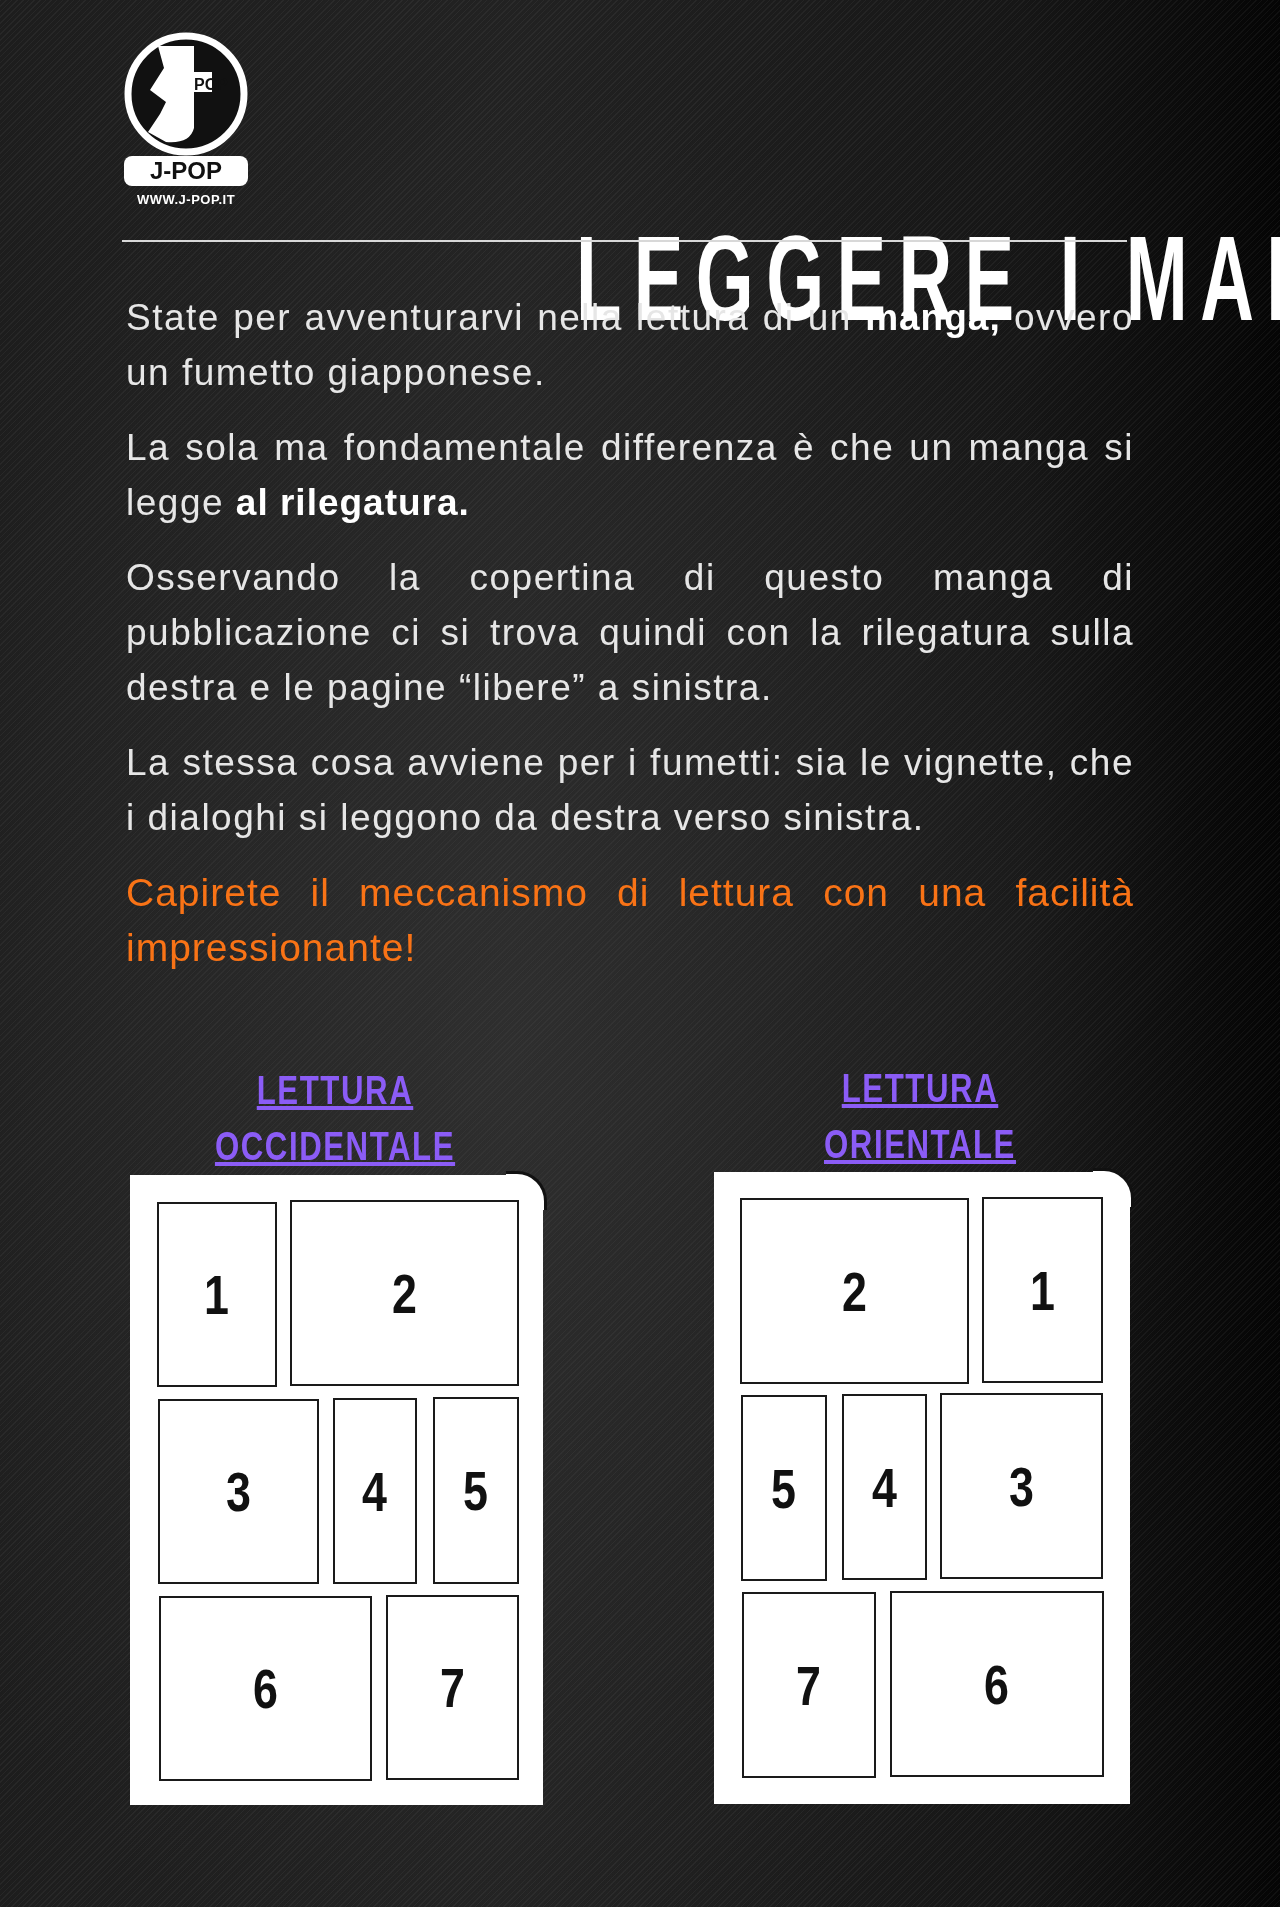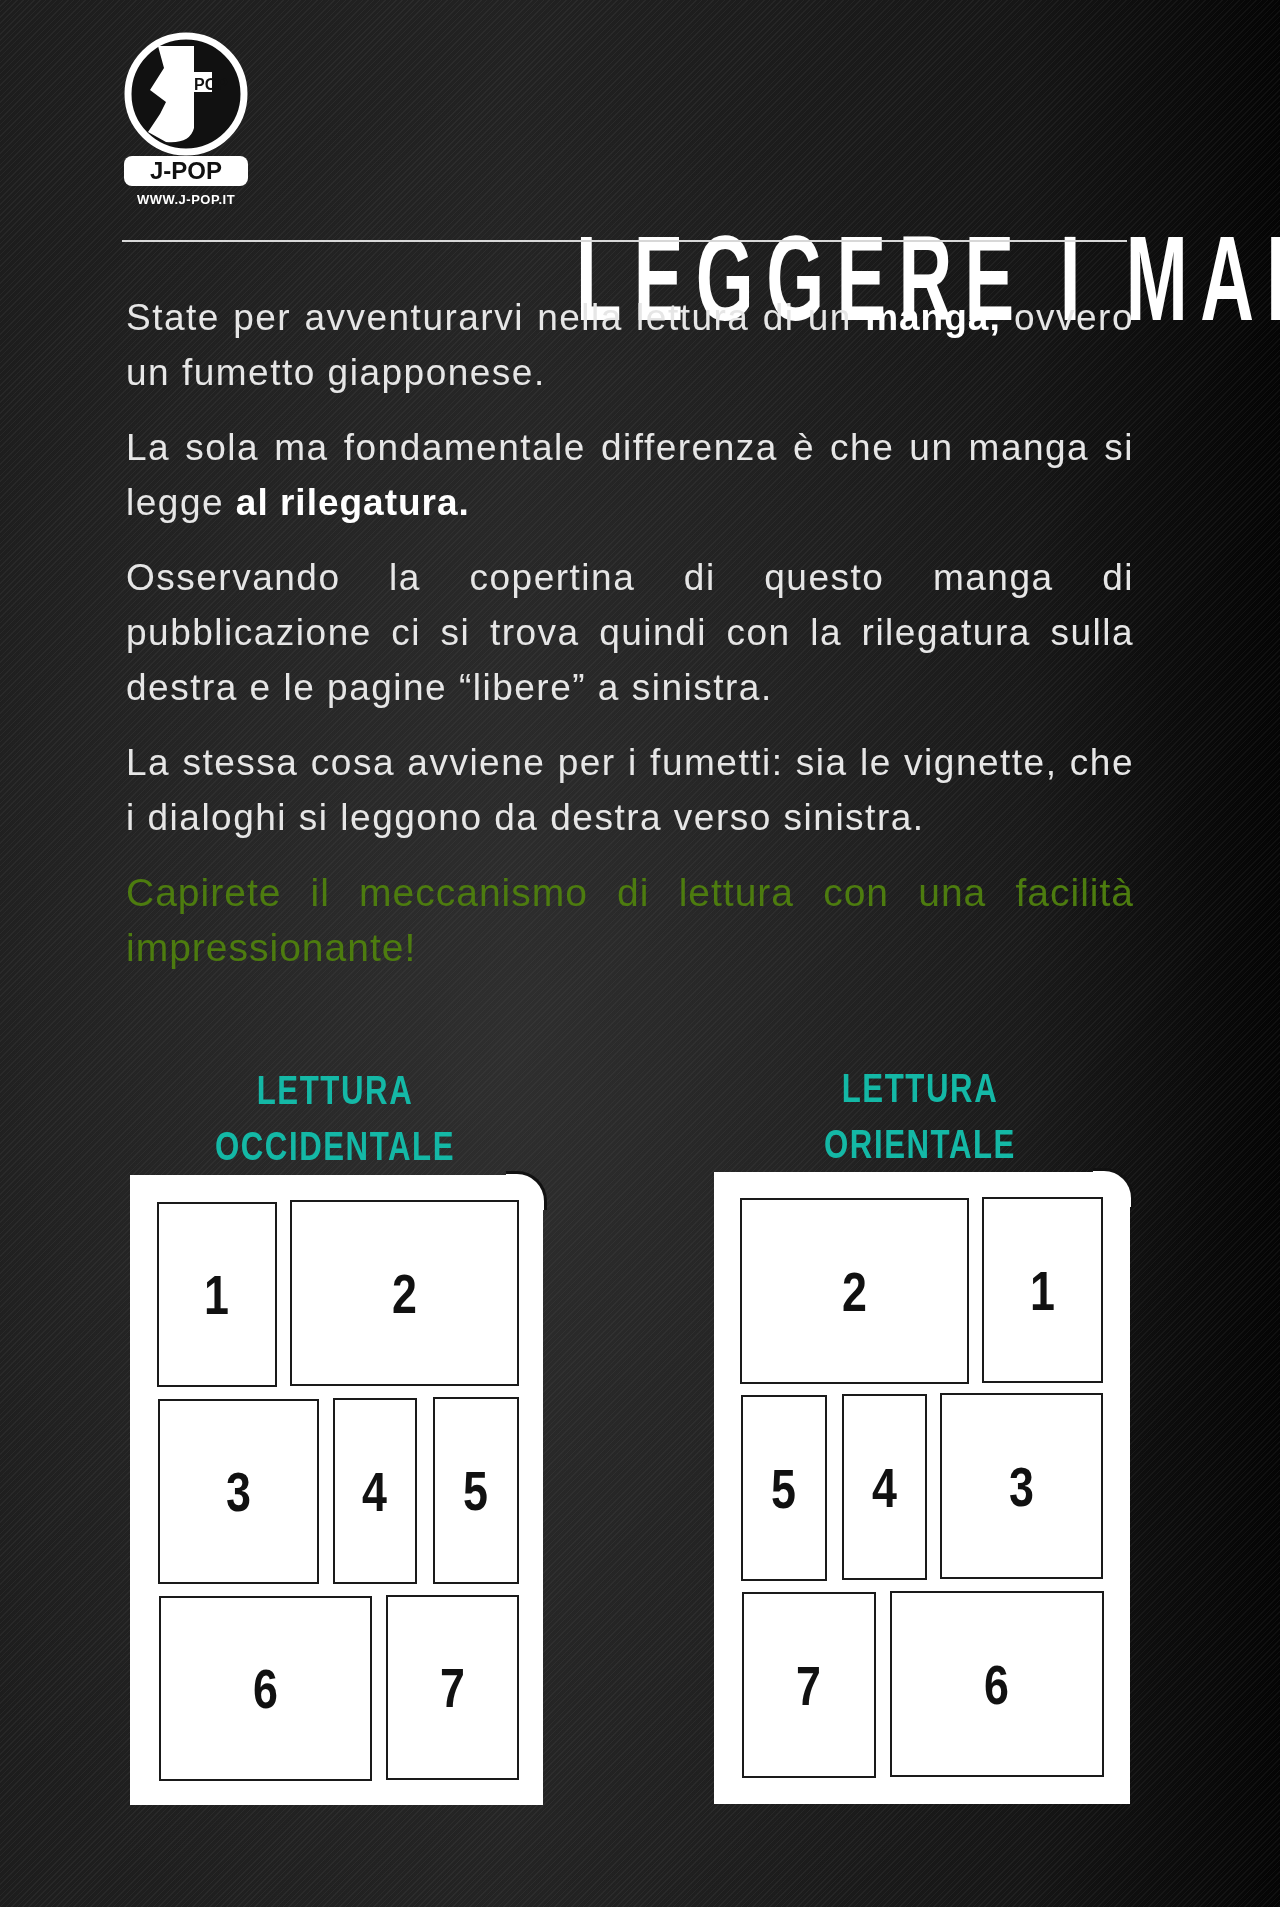--- a/index.html
+++ b/index.html
@@ -22,24 +22,24 @@
   }
   .title-wrap { position:absolute; left:288px; top:110px; width:842px; height:115px; overflow:visible; }
   .rule { position:absolute; left:122px; top:240px; width:1005px; height:2px; background:#d8d8d8; }
   .body-text { position:absolute; left:114px; width:1008px; font-size:37px; line-height:55px; color:#e6e6e6; font-weight:normal; letter-spacing:1.5px;margin-left:12px; }
   .body-text p { margin:0; text-align:justify; text-align-last:left; }
   .body-text b { font-weight:bold; color:#fff; letter-spacing:1px; }
   .p1 { top:290px; }
   .p2 { top:420px; }
   .p3 { top:550px; }
   .p4 { top:735px; }
-  .p5 { top:865px; font-size:39px; color:#4d7c0f; letter-spacing:1px; }
+  .p5 { top:865px; font-size:39px; color:#f97316; letter-spacing:1px; }
   .heading {
-    position:absolute; text-align:center; color:#14b8a6; font-weight:bold;
-    font-size:40px; line-height:56px; letter-spacing:2px;
+    position:absolute; text-align:center; color:#8b5cf6; font-weight:bold;
+    font-size:40px; line-height:56px; letter-spacing:2px;text-decoration:underline;
   }
   .heading span { display:block; transform:scaleX(0.78); }
   .h-left { left:150px; width:370px; top:1062px; }
   .h-right { left:730px; width:380px; top:1060px; }
   .page {
     position:absolute; background:#fff; border-top-right-radius:28px;
   }
   .page-left { left:130px; top:1175px; width:413px; height:630px; }
   .page-right { left:714px; top:1172px; width:416px; height:632px; }
   .curl {

